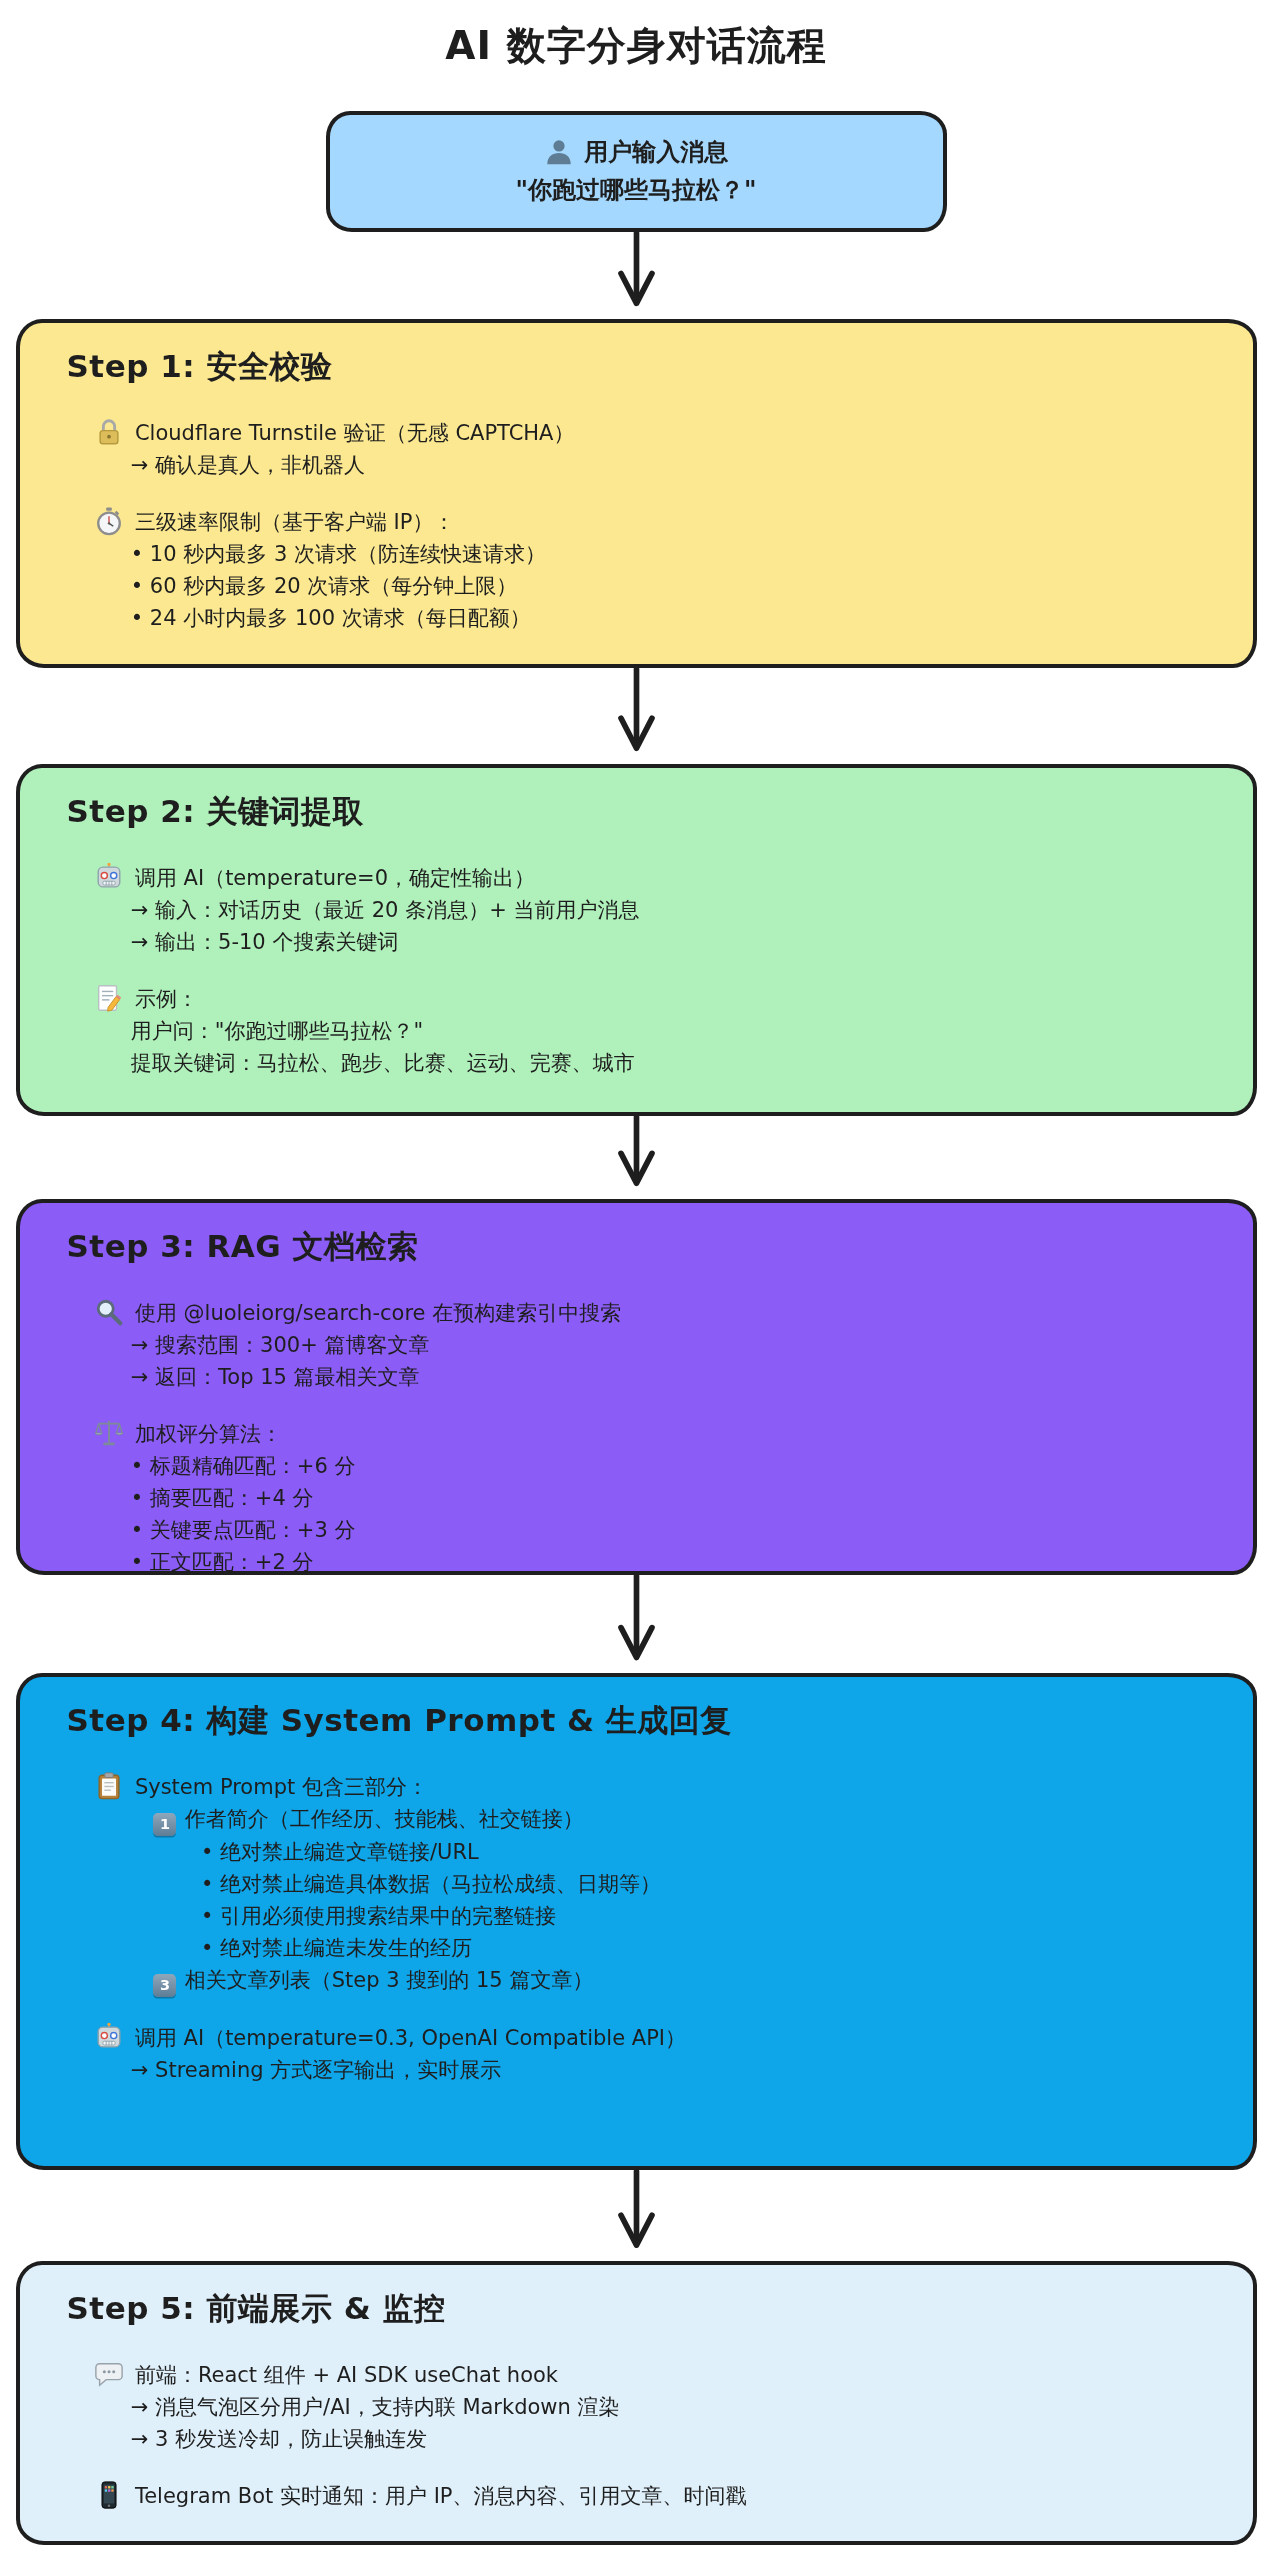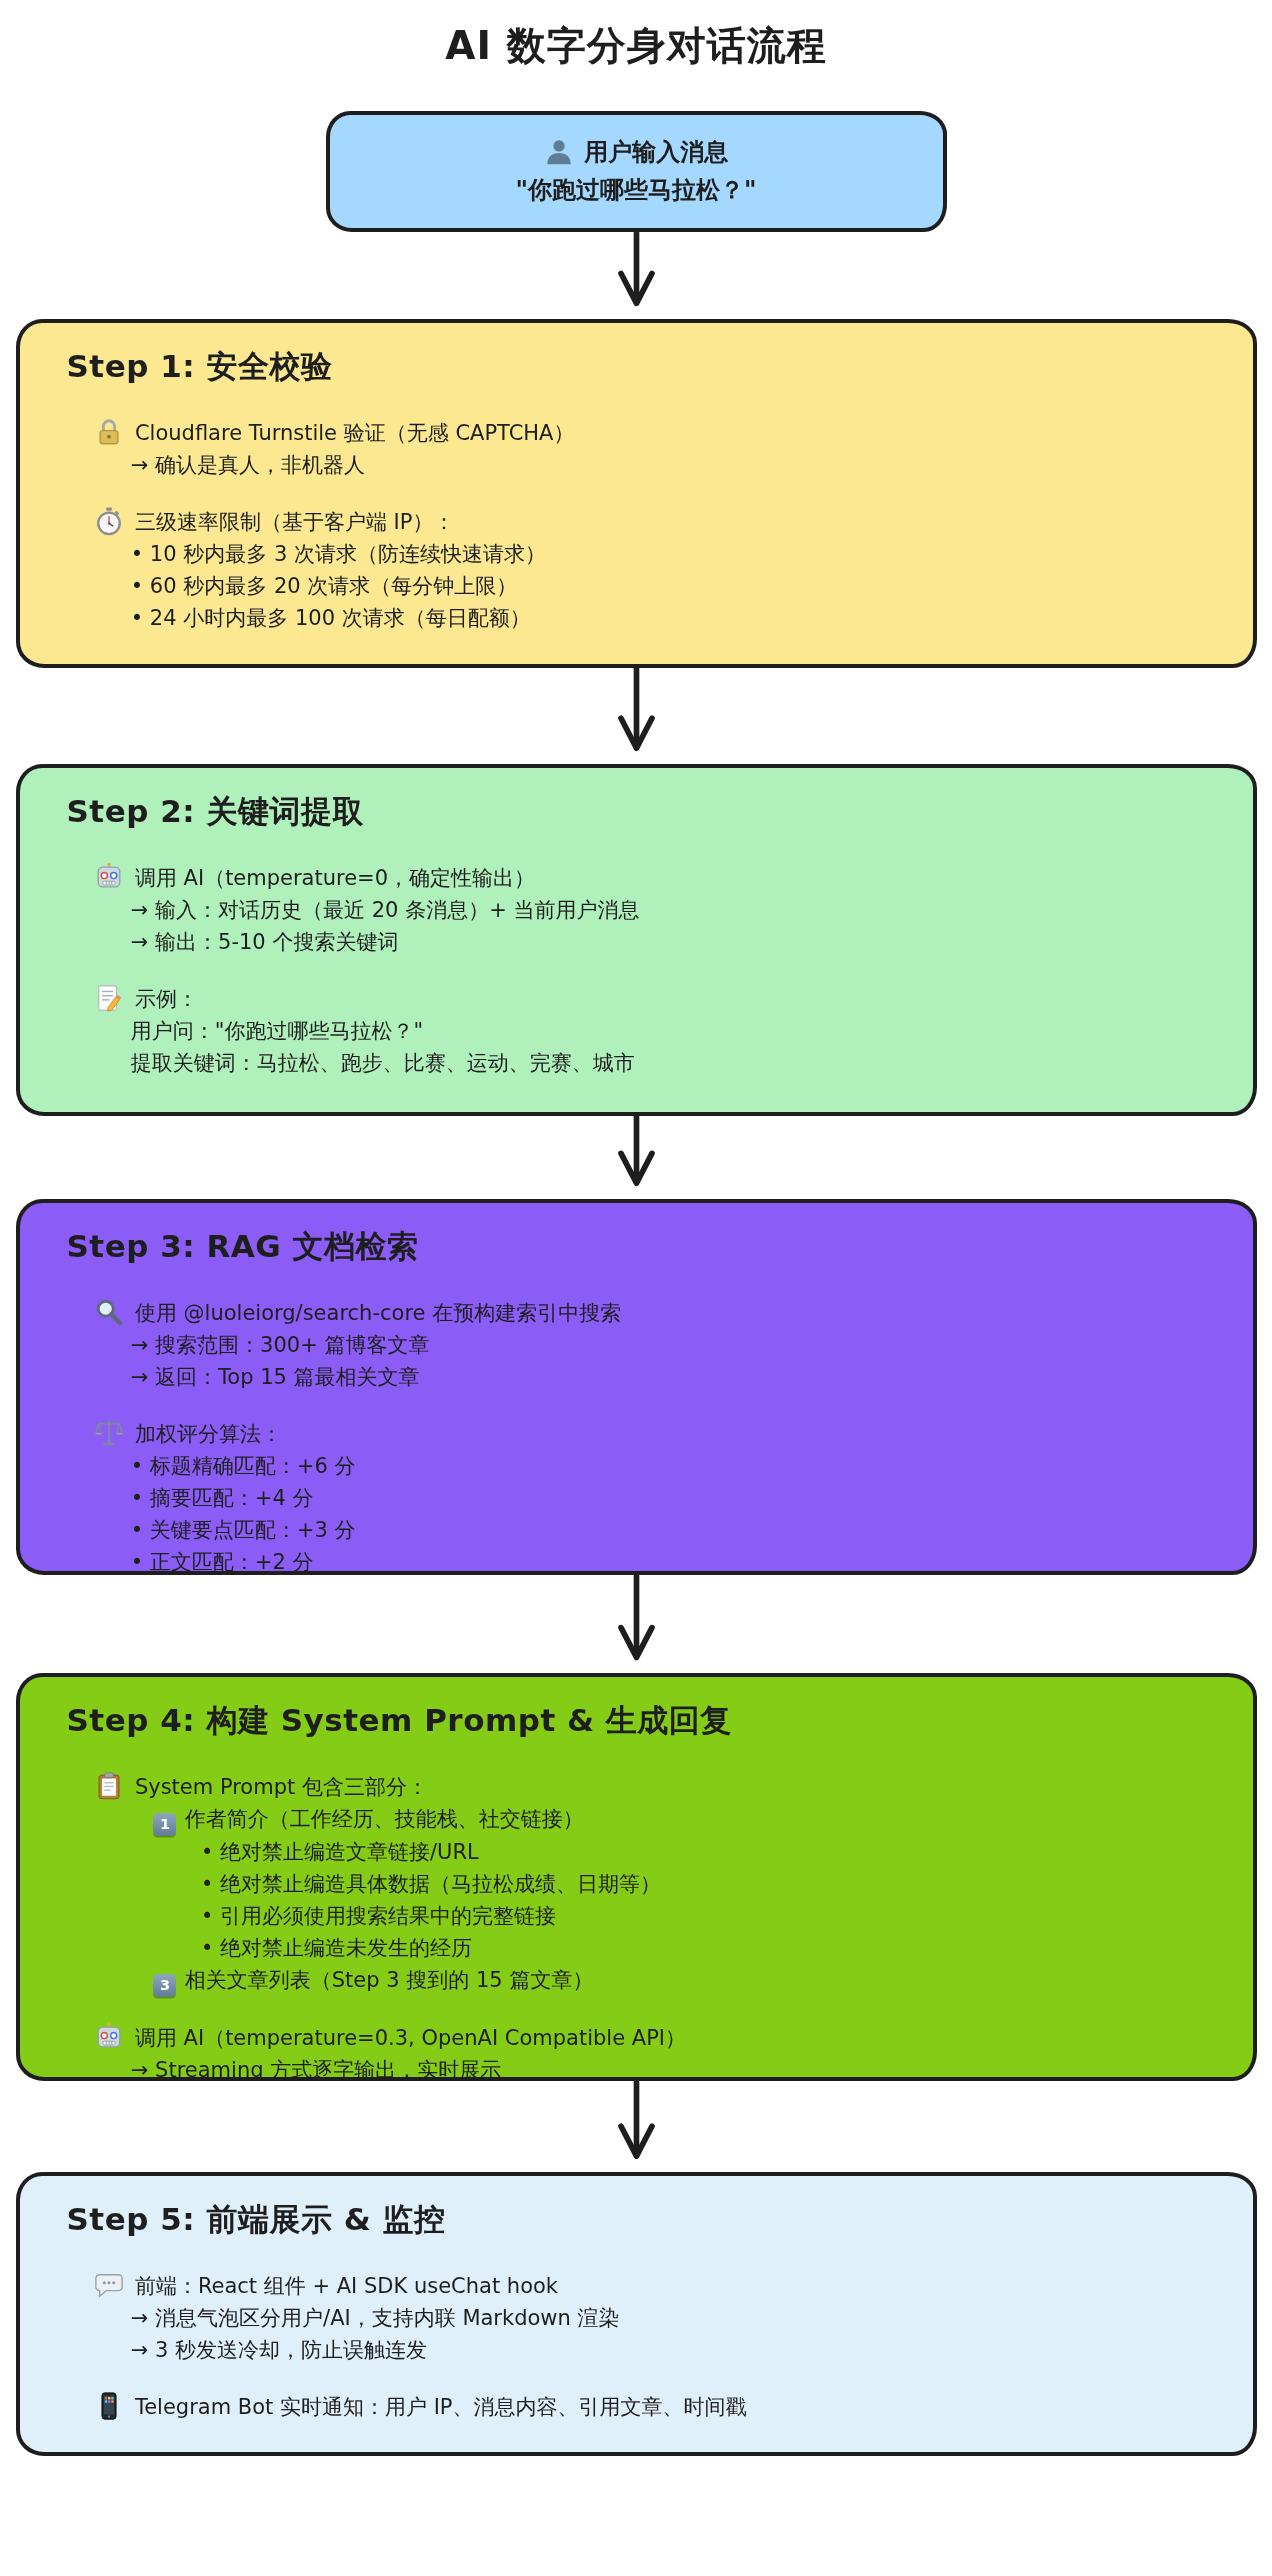--- a/index.html
+++ b/index.html
@@ -178,21 +178,21 @@
             <div class="line l1"><span>• 正文匹配：+2 分</span></div>
           </div>
         </div>
       </section>
       <div class="arrow" style="height: 98px;">
         <svg width="67" height="98" viewBox="0 0 130 190">
           <line x1="65" y1="2" x2="65" y2="156" stroke="#1e1e1e" stroke-width="11" stroke-linecap="round"></line>
           <polyline points="35,102 65,160 95,102" fill="none" stroke="#1e1e1e" stroke-width="11" stroke-linecap="round" stroke-linejoin="round"></polyline>
         </svg>
       </div>
-      <section class="step" style="background: #84cc16; height: 408px; border-color: rgb(30, 30, 30);">
+      <section class="step" style="background: #0ea5e9; height: 497px; border-color: rgb(30, 30, 30);">
         <h2 class="step-title">Step 4: 构建 System Prompt &amp; 生成回复</h2>
         <div class="section">
           <span class="icon">
             <svg viewBox="0 0 64 64">
               <rect x="11" y="9" width="42" height="50" rx="6" fill="#b5803a" stroke="#8f6527" stroke-width="3"></rect>
               <rect x="17" y="16" width="30" height="37" rx="2" fill="#fbfbf9"></rect>
               <rect x="23" y="4" width="18" height="10" rx="3" fill="#a7a7a7" stroke="#7c7c7c" stroke-width="2"></rect>
               <line x1="22" y1="25" x2="42" y2="25" stroke="#b9c0c4" stroke-width="3"></line>
               <line x1="22" y1="33" x2="42" y2="33" stroke="#b9c0c4" stroke-width="3"></line>
               <line x1="22" y1="41" x2="36" y2="41" stroke="#b9c0c4" stroke-width="3"></line>

